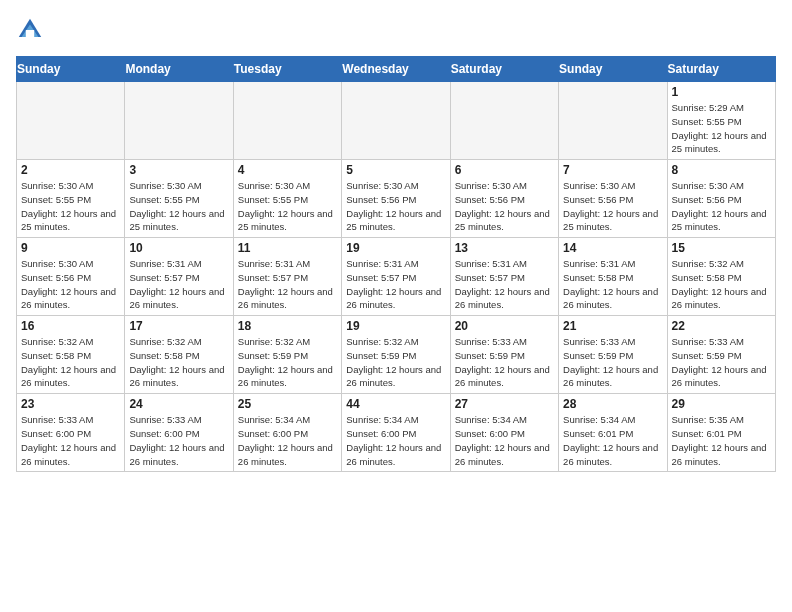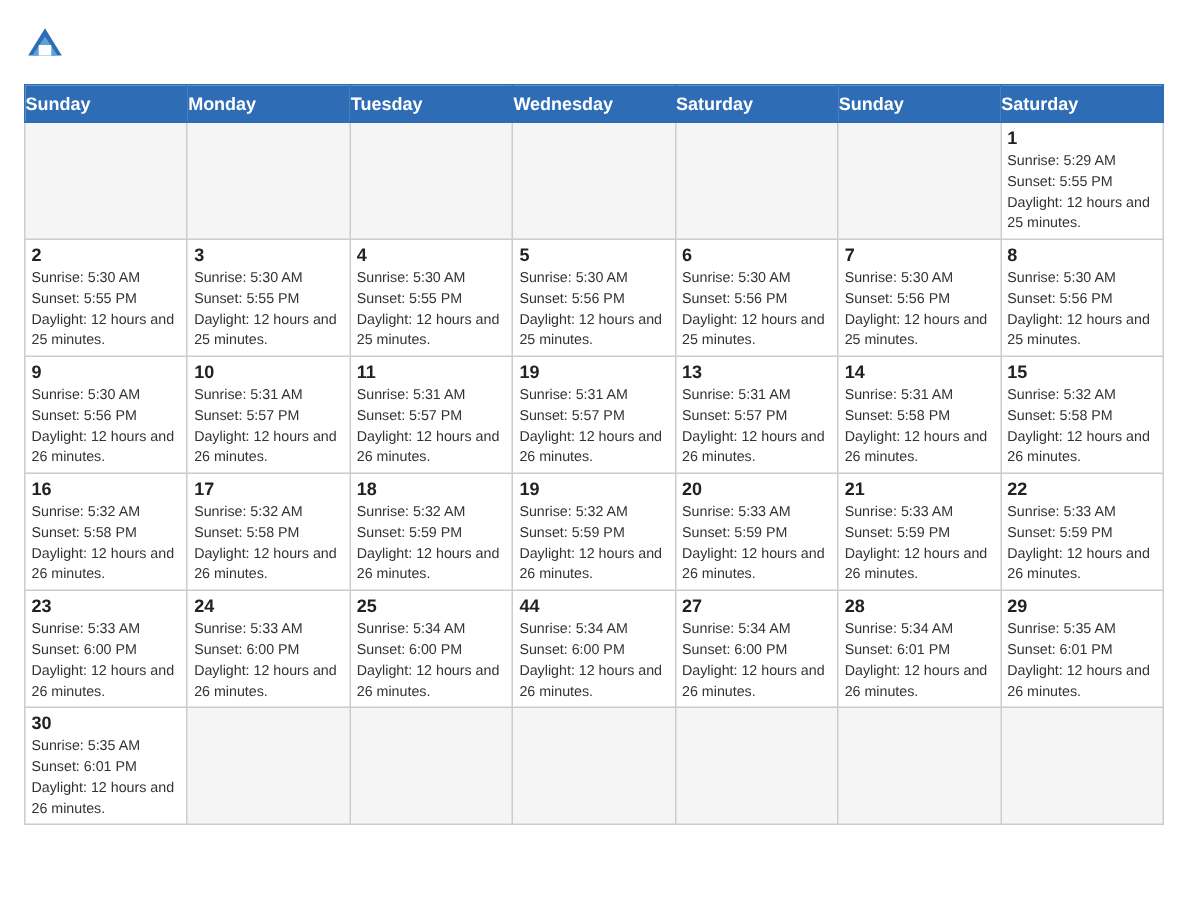--- a/index.html
+++ b/index.html
@@ -306,28 +306,14 @@
 Sunset: 6:01 PM
 Daylight: 12 hours and 26 minutes.</div>
         </td>
         <td>
           <span class="day-number">29</span>
           <div class="day-info">Sunrise: 5:35 AM
 Sunset: 6:01 PM
 Daylight: 12 hours and 26 minutes.</div>
         </td>
       </tr>
-      <tr>
-        <td>
-          <span class="day-number">30</span>
-          <div class="day-info">Sunrise: 5:35 AM
-Sunset: 6:01 PM
-Daylight: 12 hours and 26 minutes.</div>
-        </td>
-        <td class="empty"></td>
-        <td class="empty"></td>
-        <td class="empty"></td>
-        <td class="empty"></td>
-        <td class="empty"></td>
-        <td class="empty"></td>
-      </tr>
     </tbody>
 </table>
 
 </body></html>

